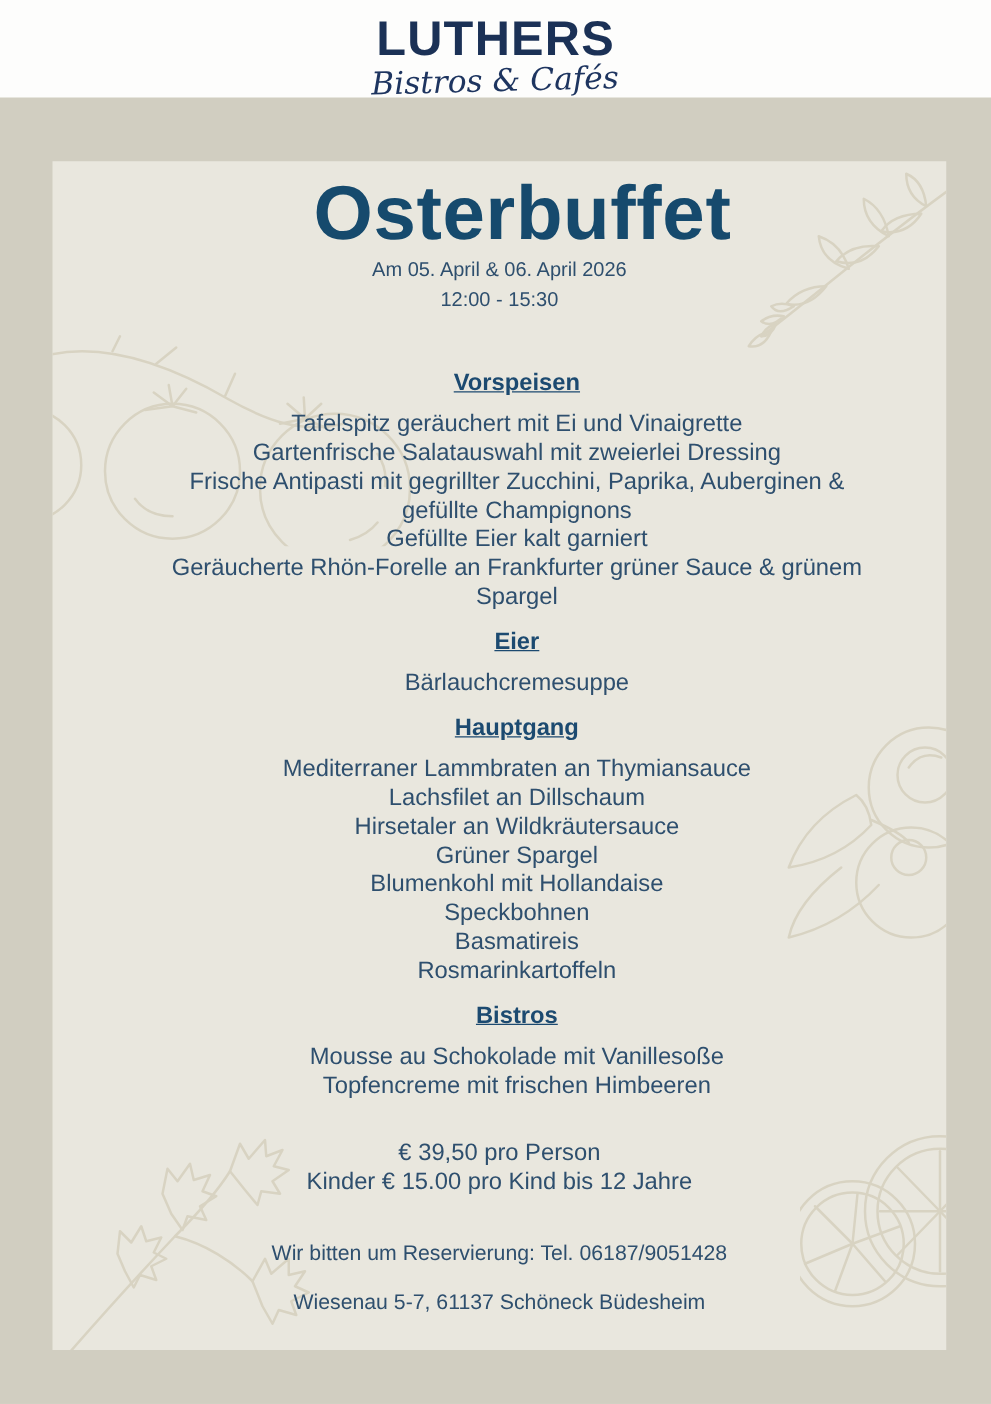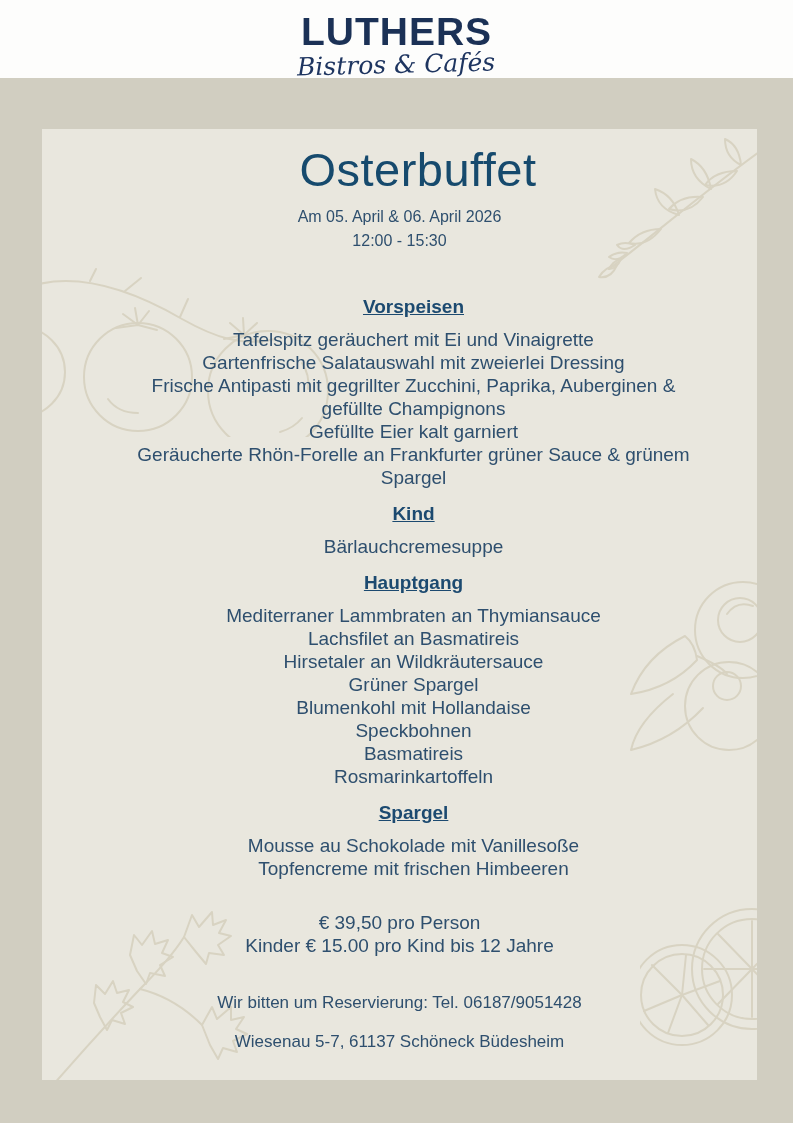--- a/index.html
+++ b/index.html
@@ -36,21 +36,21 @@
   .deco { position:absolute; z-index:0; pointer-events:none; }
   .deco svg { display:block; }
   .deco path, .deco circle, .deco line, .deco ellipse {
     fill:none; stroke:#d8d3c2; stroke-width:2; stroke-linecap:round; stroke-linejoin:round;
   }
   .content {
     position:relative; z-index:1; text-align:center;
     padding-top:13px;
   }
   .menu-title {
-    margin:0; font-size:47px; font-weight:400; letter-spacing:0.5px;
+    margin:0; font-size:61px; font-weight:700; letter-spacing:0.5px;
     color:#164a6d; line-height:56px;padding-left:37px;
   }
   .date-line, .time-line {
     margin:0; font-size:16px; color:#2e4f6e; line-height:24px;
   }
   .date-line { margin-top:7px; }
   .menu-section { margin:0;padding-left:28px; }
   .section-heading {
     margin:0; font-size:19px; font-weight:bold; color:#1c4a70;
     text-decoration:underline; line-height:24px;
@@ -170,42 +170,42 @@
         <div class="section-items">
           <p class="menu-item">Tafelspitz geräuchert mit Ei und Vinaigrette</p>
           <p class="menu-item">Gartenfrische Salatauswahl mit zweierlei Dressing</p>
           <p class="menu-item">Frische Antipasti mit gegrillter Zucchini, Paprika, Auberginen &amp; gefüllte Champignons</p>
           <p class="menu-item">Gefüllte Eier kalt garniert</p>
           <p class="menu-item">Geräucherte Rhön-Forelle an Frankfurter grüner Sauce &amp; grünem Spargel</p>
         </div>
       </section>
 
       <section class="menu-section next">
-        <h2 class="section-heading">Kind</h2>
+        <h2 class="section-heading">Eier</h2>
         <div class="section-items">
           <p class="menu-item">Bärlauchcremesuppe</p>
         </div>
       </section>
 
       <section class="menu-section next">
         <h2 class="section-heading">Hauptgang</h2>
         <div class="section-items">
           <p class="menu-item">Mediterraner Lammbraten an Thymiansauce</p>
-          <p class="menu-item">Lachsfilet an Basmatireis</p>
+          <p class="menu-item">Lachsfilet an Dillschaum</p>
           <p class="menu-item">Hirsetaler an Wildkräutersauce</p>
           <p class="menu-item">Grüner Spargel</p>
           <p class="menu-item">Blumenkohl mit Hollandaise</p>
           <p class="menu-item">Speckbohnen</p>
           <p class="menu-item">Basmatireis</p>
           <p class="menu-item">Rosmarinkartoffeln</p>
         </div>
       </section>
 
       <section class="menu-section next">
-        <h2 class="section-heading">Spargel</h2>
+        <h2 class="section-heading">Bistros</h2>
         <div class="section-items">
           <p class="menu-item">Mousse au Schokolade mit Vanillesoße</p>
           <p class="menu-item">Topfencreme mit frischen Himbeeren</p>
         </div>
       </section>
 
       <div class="pricing">
         <p class="price-line">€ 39,50 pro Person</p>
         <p class="price-line">Kinder € 15.00 pro Kind bis 12 Jahre</p>
       </div>

